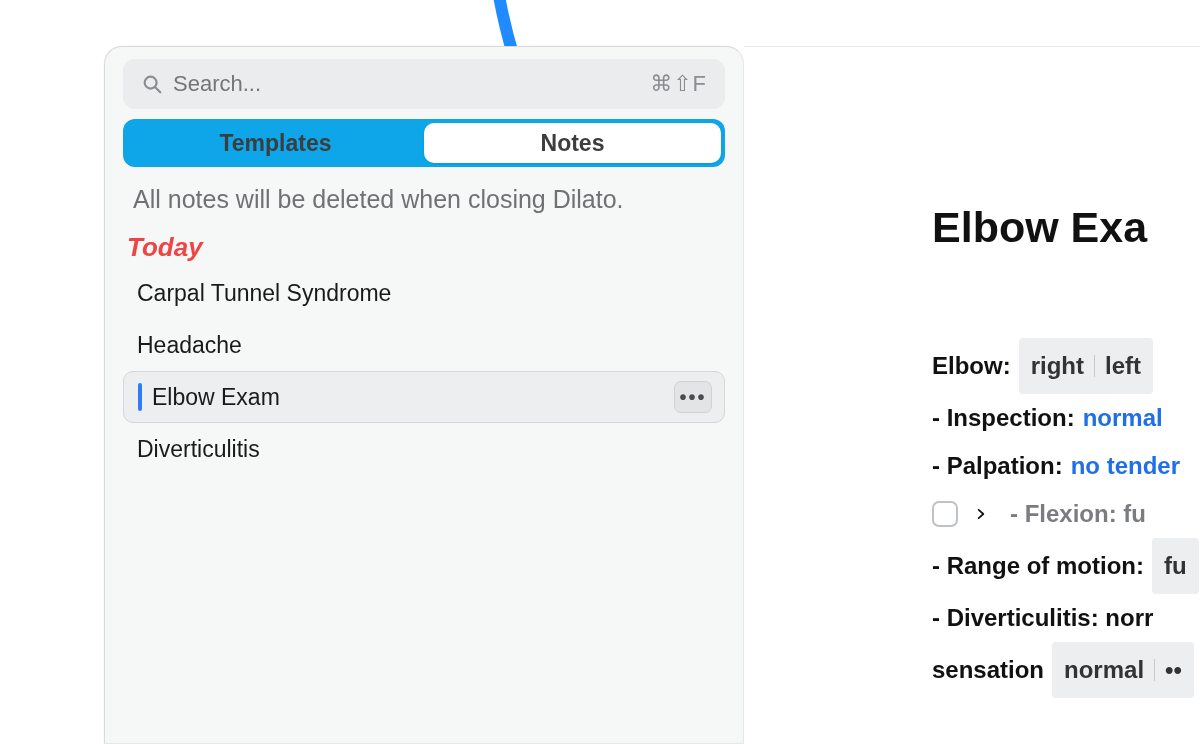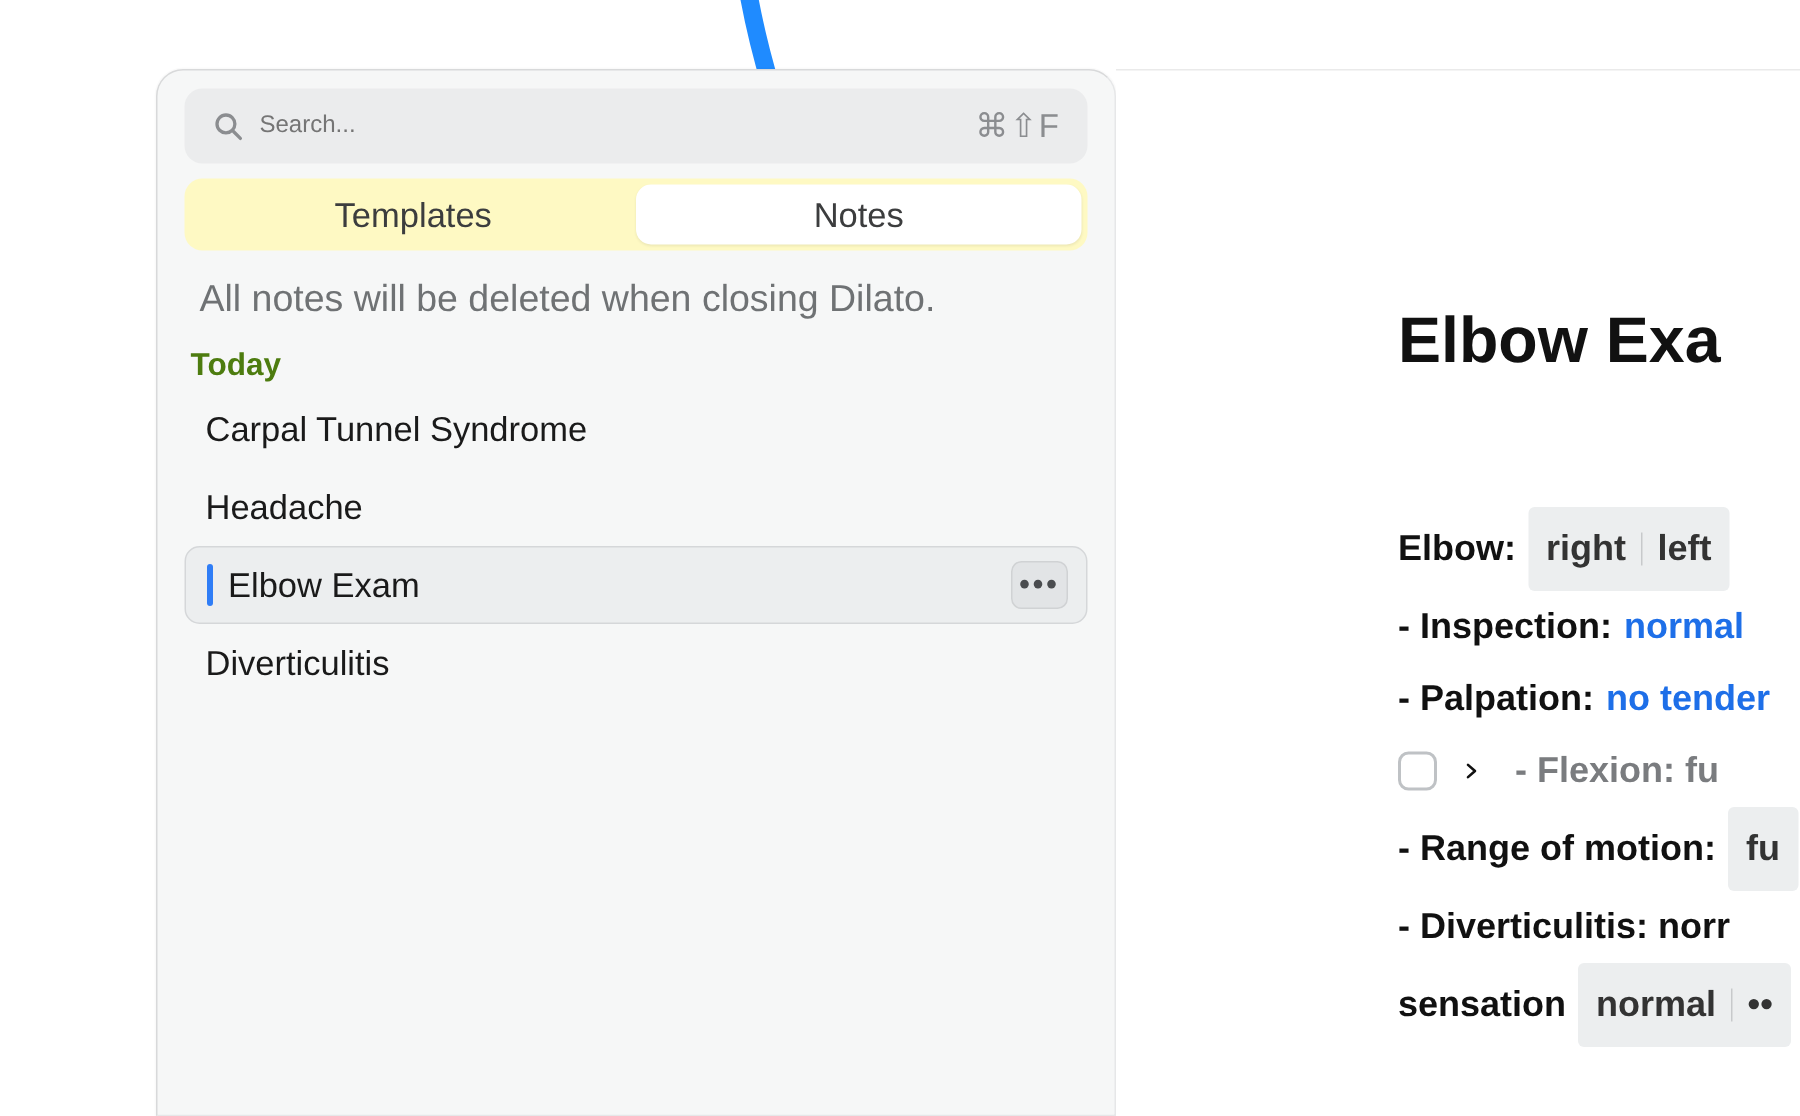--- a/index.html
+++ b/index.html
@@ -33,41 +33,42 @@
   .search {
     margin: 12px 18px 10px 18px;
     background: #ebeced;
     border-radius: 12px;
     height: 50px;
     display: flex; align-items: center;
     padding: 0 18px;
   }
   .search-icon-svg { width: 22px; height: 22px; margin-right: 10px; }
   .search input {
-    flex: 1; border: none; background: transparent; font-size: 16px; color: #0f172a; outline: none;
+    flex: 1; border: none; background: transparent; font-size: 22px; color: #0f172a; outline: none;
   }
   .shortcut { font-size: 22px; color: #8b8d90; font-weight: 500; letter-spacing: 1px; }
 
   .tabs {
     margin: 6px 18px 10px 18px;
-    background: #fef9c3;
+    background: #0ea5e9;
     border-radius: 12px;
     height: 48px;
     display: flex; 
     padding: 4px;
+    font-weight: bold;
   }
   .tab {
     flex: 1; height: 40px; display: flex; align-items: center; justify-content: center;
     font-size: 23px; color: #3c3d3e; border-radius: 10px; cursor: pointer;
   }
   .tab.active { background: #fff; box-shadow: 0 1px 2px rgba(0,0,0,0.08); }
 
   .warning { margin: 18px 24px 8px 28px; font-size: 25px; color: #6f7274; }
 
-  .section-label { margin: 18px 24px 4px 22px; font-size: 21px; color: #4d7c0f; font-weight: 600; }
+  .section-label { margin: 18px 24px 4px 22px; font-size: 26px; color: #ef4444; font-weight: 600; font-style: italic; }
 
   .note-list { margin: 4px 18px; }
   .note-item {
     height: 52px; display: flex; align-items: center; padding: 0 12px 0 14px;
     font-size: 23px; color: #1a1a1a; border-radius: 10px; cursor: pointer; position: relative;
   }
   .note-item.selected {
     background: #eceeef;
     border: 1px solid #d5d7d9;
   }

